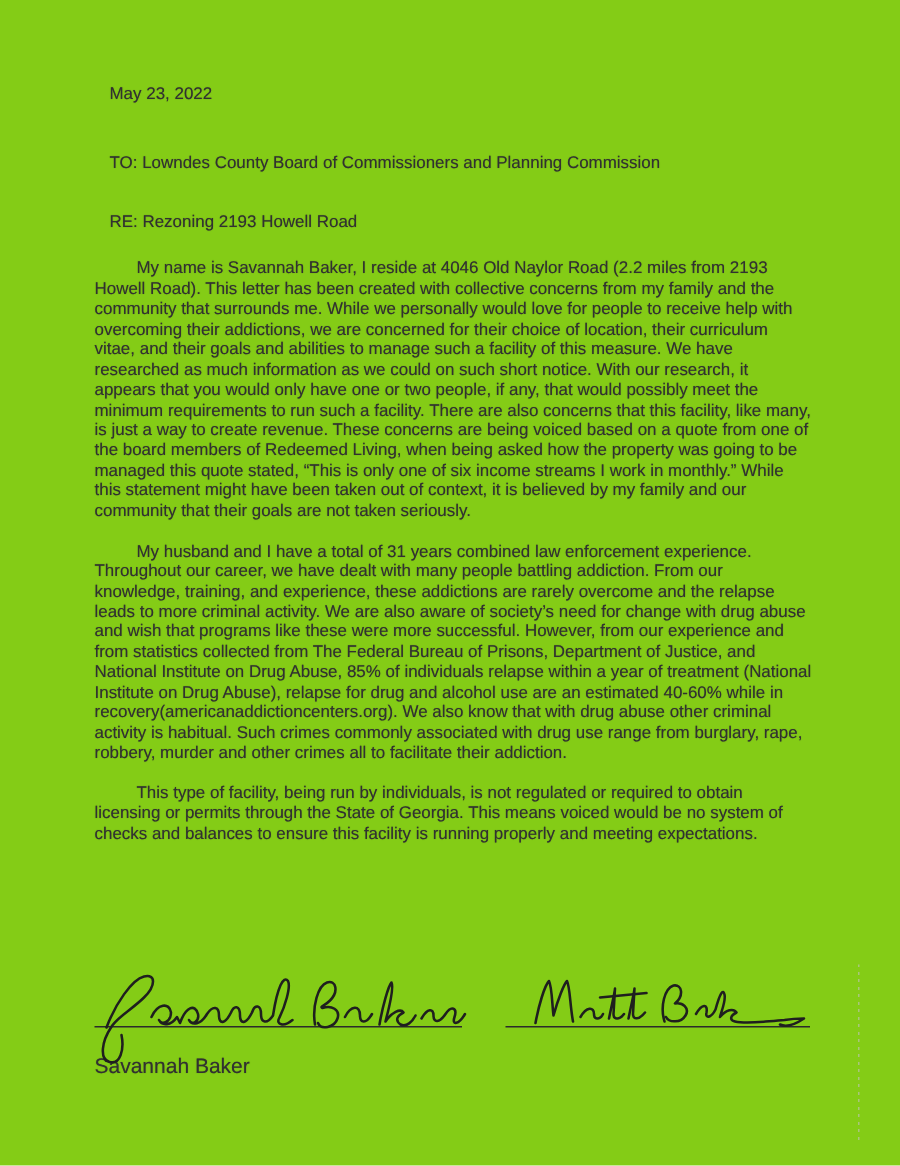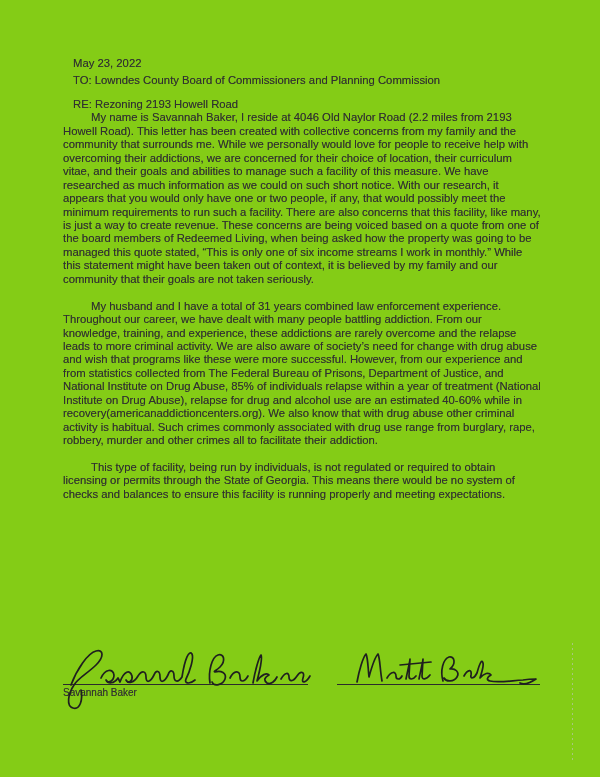--- a/index.html
+++ b/index.html
@@ -17,23 +17,23 @@
     position: absolute;
     left: 63px;
     top: 57px;
     width: 478px;
     font-size: 11.3px;
     line-height: 13.45px;
     text-shadow: 0 0 0.6px rgba(45,45,45,0.55);
   }
   .hdr { margin-left: 10px; }
   .hdr.date { margin-top: 0; }
-  .hdr.to   { margin-top: 4px; }
-  .hdr.re   { margin-top: 10px; }
-  .paras { margin-top: 0; }
+  .hdr.to   { margin-top: 33px; }
+  .hdr.re   { margin-top: 25px; }
+  .paras { margin-top: 18px; }
   .paras p {
     margin: 0 0 13.4px 0;
     text-indent: 28px;
     text-align: left;
   }
   .signatures {
     position: absolute;
     left: 63px;
     top: 645px;
     width: 478px;
@@ -45,22 +45,22 @@
   .sig-rule {
     height: 39px;
     border-bottom: 1.5px solid #2b2b2b;
   }
   .sig-svg {
     position: absolute;
     left: 0; top: 0;
     overflow: visible;
   }
   .sig-printed {
-    margin-top: 1px;
-    font-size: 10px;
+    margin-top: 19px;
+    font-size: 14px;
     line-height: 13.45px;
     text-shadow: 0 0 0.6px rgba(45,45,45,0.55);
   }
   .scan-artifact {
     position: absolute;
     left: 572px;
     top: 643px;
     width: 1px;
     height: 118px;
     background: repeating-linear-gradient(to bottom, #c2c2c2 0 2px, transparent 2px 5px);
@@ -80,21 +80,21 @@
 <div class="page">
 
   <div class="content">
     <div class="hdr date">May 23, 2022</div>
     <div class="hdr to">TO: Lowndes County Board of Commissioners and Planning Commission</div>
     <div class="hdr re">RE: Rezoning 2193 Howell Road</div>
 
     <div class="paras">
       <p>My name is Savannah Baker, I reside at 4046 Old Naylor Road (2.2 miles from 2193 Howell Road). This letter has been created with collective concerns from my family and the community that surrounds me. While we personally would love for people to receive help with overcoming their addictions, we are concerned for their choice of location, their curriculum vitae, and their goals and abilities to manage such a facility of this measure. We have researched as much information as we could on such short notice. With our research, it appears that you would only have one or two people, if any, that would possibly meet the minimum requirements to run such a facility. There are also concerns that this facility, like many, is just a way to create revenue. These concerns are being voiced based on a quote from one of the board members of Redeemed Living, when being asked how the property was going to be managed this quote stated, “This is only one of six income streams I work in monthly.” While this statement might have been taken out of context, it is believed by my family and our community that their goals are not taken seriously.</p>
       <p>My husband and I have a total of 31 years combined law enforcement experience. Throughout our career, we have dealt with many people battling addiction. From our knowledge, training, and experience, these addictions are rarely overcome and the relapse leads to more criminal activity. We are also aware of society’s need for change with drug abuse and wish that programs like these were more successful. However, from our experience and from statistics collected from The Federal Bureau of Prisons, Department of Justice, and National Institute on Drug Abuse, 85% of individuals relapse within a year of treatment (National Institute on Drug Abuse), relapse for drug and alcohol use are an estimated 40-60% while in recovery(americanaddictioncenters.org). We also know that with drug abuse other criminal activity is habitual. Such crimes commonly associated with drug use range from burglary, rape, robbery, murder and other crimes all to facilitate their addiction.</p>
-      <p>This type of facility, being run by individuals, is not regulated or required to obtain licensing or permits through the State of Georgia. This means there would be no system of checks and balances to ensure this facility is running properly and meeting expectations.</p>
+      <p>This type of facility, being run by individuals, is not regulated or required to obtain licensing or permits through the State of Georgia. This means voiced would be no system of checks and balances to ensure this facility is running properly and meeting expectations.</p>
     </div>
   </div>
 
   <div class="signatures">
 
     <div class="sig-block left">
       <div class="sig-rule"></div>
       <svg class="sig-svg" width="245" height="72" viewBox="0 0 245 72">
         <path class="sig-stroke" d="M8 40 C 14 24, 25 8, 33 6 C 41 4, 41 12, 33 20 C 25 28, 15 33, 11 40 C 5 49, 3 61, 10 63 C 17 65, 20 55, 18 45"></path>
         <path class="sig-stroke" d="M38 33 C 42 24, 50 23, 51 30 C 51 36, 45 39, 43 35 C 45 39, 51 39, 55 33 L 57 37 C 61 26, 67 24, 69 31 C 70 36, 65 39, 63 35 C 65 39, 71 38, 75 31 C 79 25, 83 26, 83 32 C 83 38, 87 38, 91 30 C 93 25, 97 25, 97 32 C 97 38, 101 38, 105 30 C 107 24, 111 25, 111 31 C 111 37, 115 38, 119 32 C 122 13, 126 5, 129 9 C 131 13, 127 26, 123 34 C 121 38, 126 40, 132 35"></path>

